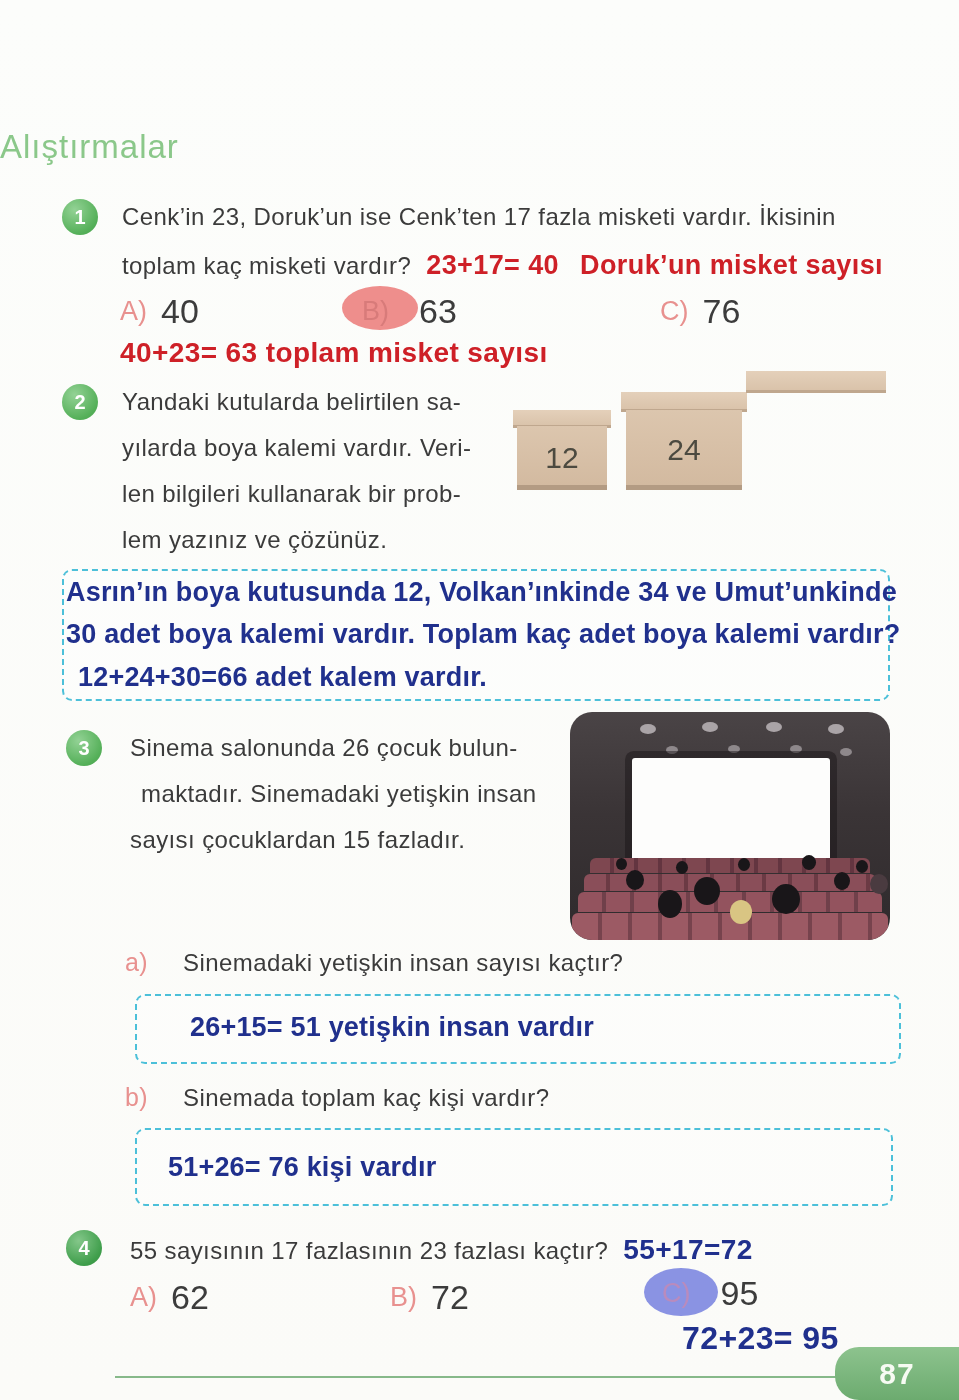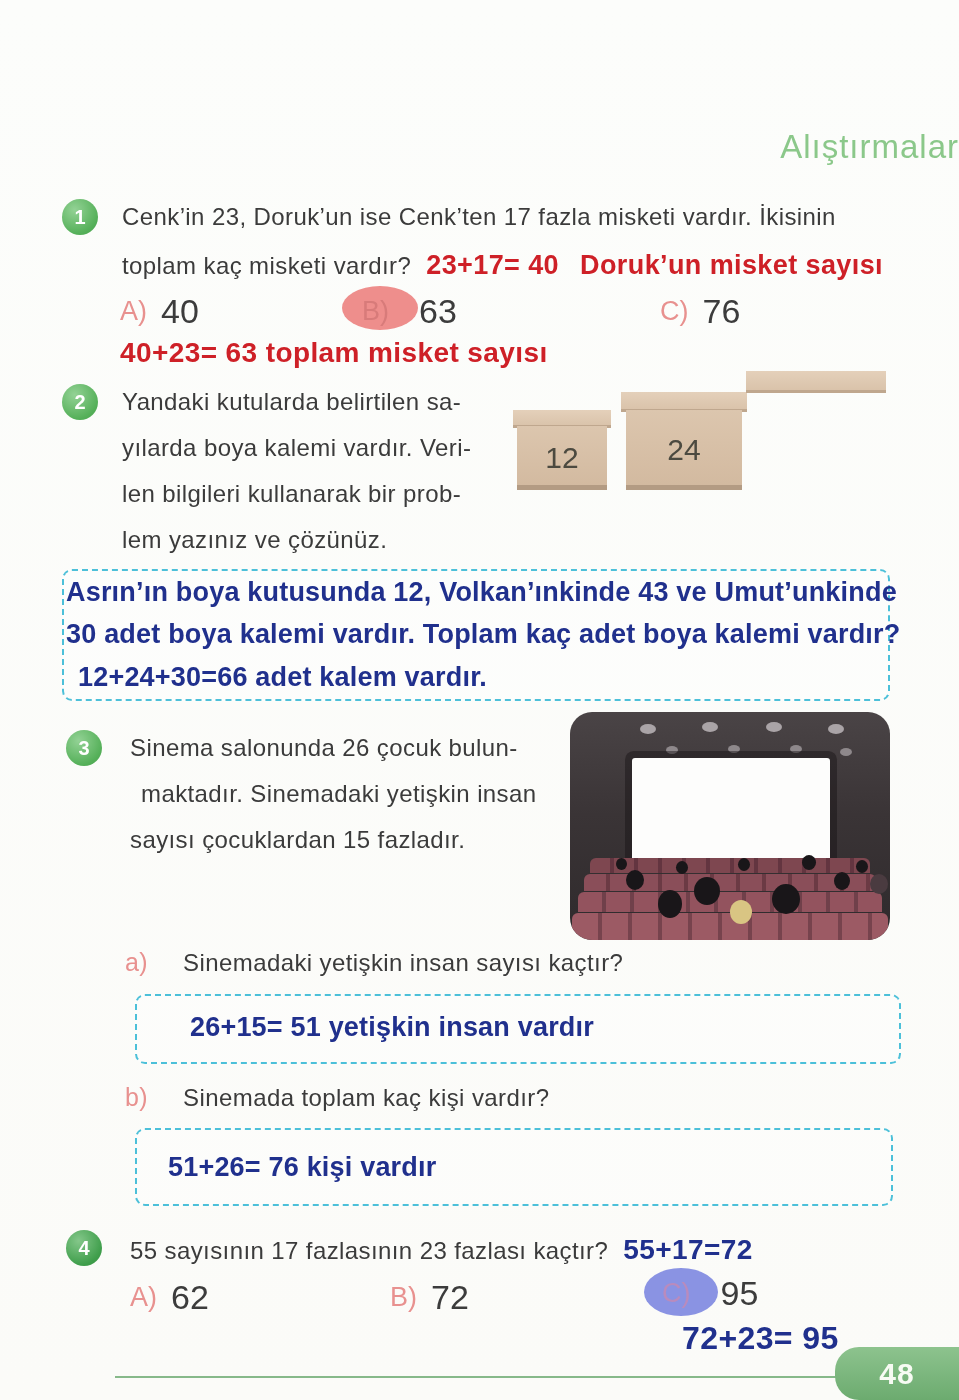--- a/index.html
+++ b/index.html
@@ -1,21 +1,21 @@
 <!DOCTYPE html>
 <html><head>
 <meta charset="utf-8">
 <style>
   * { margin:0; padding:0; box-sizing:border-box; }
   html,body { width:959px; height:1400px; }
   body { font-family:"Liberation Sans", sans-serif; background:#ffffff; }
   .page { position:relative; width:959px; height:1400px; background:linear-gradient(180deg,#fcfdfb 0%,#fbfbf8 100%); overflow:hidden; }
 
   
-  .title { position:absolute; top:128px; left:0; width:959px; text-align:right;
+  .title { position:absolute; top:128px; left:0; width:959px; text-align:left;
            font-size:33px; letter-spacing:1px; color:#8bc88a; font-weight:400; }
 
   
   .qnum { position:absolute; width:36px; height:36px; border-radius:50%;
           background:radial-gradient(circle at 35% 30%, #93d295, #55b059 70%, #47a04c);
           color:#ffffff; font-weight:bold; font-size:20px;
           display:flex; align-items:center; justify-content:center; }
 
   .qtext { position:absolute; color:#3b3b3b; font-size:24px; letter-spacing:0.4px; white-space:nowrap; }
 
@@ -111,21 +111,21 @@
     <span class="lid2" style="width:126px; height:20px;"></span>
     <span class="bodybox" style="width:116px; height:80px;">
       <span>24</span>
     </span>
   </div>
   <div class="cardbox" style="left:746px; top:371px; width:140px; height:119px;">
     <span class="lid2" style="width:140px; height:22px;"></span>
   </div>
 
   <div class="dashedbox" style="left:62px; top:569px; width:828px; height:132px;"></div>
-  <div class="ansline" style="left:66px; top:577px;">Asrın’ın boya kutusunda 12, Volkan’ınkinde 43 ve Umut’unkinde</div>
+  <div class="ansline" style="left:66px; top:577px;">Asrın’ın boya kutusunda 12, Volkan’ınkinde 34 ve Umut’unkinde</div>
   <div class="ansline" style="left:66px; top:619px;">30 adet boya kalemi vardır. Toplam kaç adet boya kalemi vardır?</div>
   <div class="ansline" style="left:78px; top:662px;">12+24+30=66 adet kalem vardır.</div>
 
   <div class="qnum" style="left:66px; top:730px;">
     <span>3</span>
   </div>
   <div class="qtext" style="left:130px; top:734px;">Sinema salonunda 26 çocuk bulun-</div>
   <div class="qtext" style="left:141px; top:780px;">maktadır. Sinemadaki yetişkin insan</div>
   <div class="qtext" style="left:130px; top:826px;">sayısı çocuklardan 15 fazladır.</div>
 
@@ -190,16 +190,16 @@
   <div class="optrow" style="left:662px; top:1274px;">
     <span class="sel-ellipse" style="left:-18px; top:-6px; width:74px; height:48px; background:#8a93e3;"></span>
     <span class="optletter opt-inner" style="color:#b98bbd;">C)</span>
     <span class="optvalue opt-inner" style="margin-left:30px;">95</span>
   </div>
 
   <div class="qtext blue" style="left:665px; top:1320px; font-size:32px;margin-left:17px;">72+23= 95</div>
 
   <div class="footer-line"></div>
   <div class="page-badge">
-    <span>48</span>
+    <span>87</span>
   </div>
 
 </div>
 
 </body></html>

